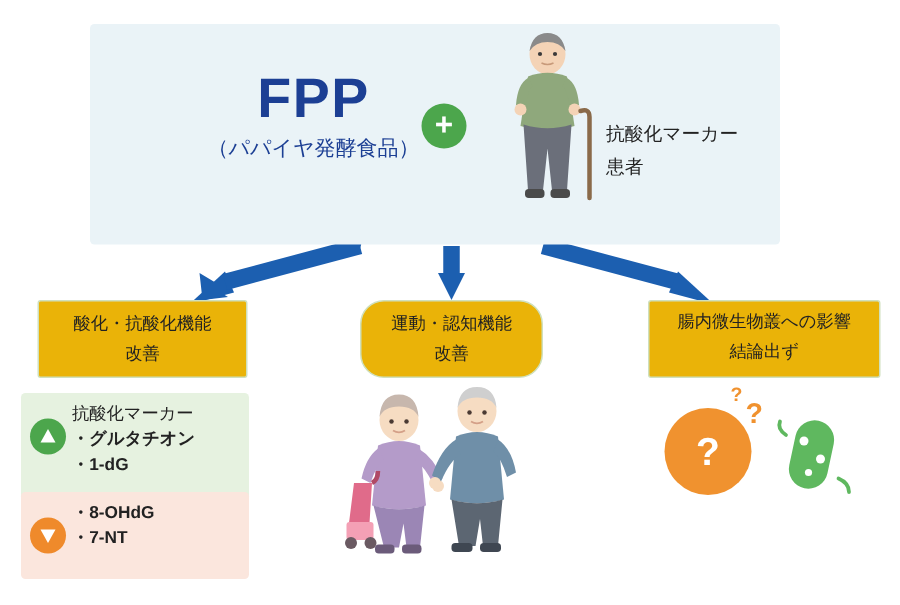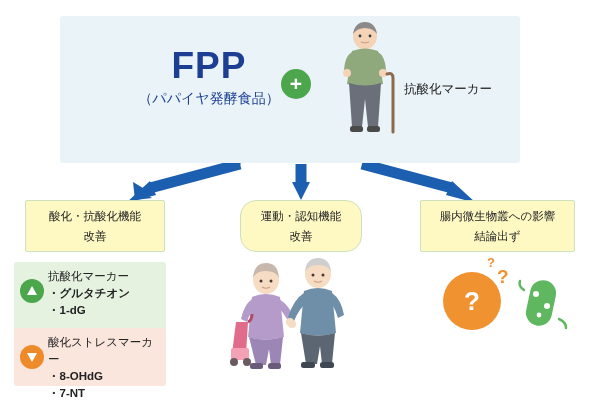--- a/index.html
+++ b/index.html
@@ -68,36 +68,36 @@
     color: #222222;
     font-size: 12.5px;
     line-height: 22px;
   }
 
   
   .arrow-svg { left: 0; top: 0; }
 
   
   .outcome-box {
-    background: #fef9c3;
+    background: #eab308;
     border: 1px solid #cfe0bd;
     border-radius: 2px;
     color: #222222;
     font-size: 11.5px;
     line-height: 20px;
     text-align: center;
     display: flex;
     flex-direction: column;
     align-items: center;
     justify-content: center;
     box-sizing: border-box;
   }
   .box-a { left: 25px;  top: 200px; width: 140px; height: 52px; }
   .box-b { left: 240px; top: 200px; width: 122px; height: 52px; border-radius: 16px; }
-  .box-c { left: 420px; top: 200px; width: 155px; height: 52px; }
+  .box-c { left: 432px; top: 200px; width: 155px; height: 52px; font-family: Liberation Mono, monospace; }
 
   
   .marker-card {
     left: 14px;
     width: 152px;
     border-radius: 3px;
     box-sizing: border-box;
     padding: 6px 6px 6px 34px;
     font-size: 11.5px;
     line-height: 17px;
@@ -197,20 +197,21 @@
     <path d="M19,61 q16,5 32,0 l-3,44 l-10,0 l-3,-28 l-3,28 l-10,0 Z" fill="#6b6f7a"></path>
 
     <rect x="20" y="104" width="13" height="6" rx="2.5" fill="#4a4a4a"></rect>
     <rect x="37" y="104" width="13" height="6" rx="2.5" fill="#4a4a4a"></rect>
 
     <path d="M57,52 q6,-2 6,4 l0,54" stroke="#8a6a4a" stroke-width="3" fill="none" stroke-linecap="round"></path>
   </svg>
 
   <div class="abs pd-label">
     <div>抗酸化マーカー</div>
+    <div>患者</div>
   </div>
 
   <div class="abs outcome-box box-a">
     <div>酸化・抗酸化機能</div>
     <div>改善</div>
   </div>
 
   <div class="abs outcome-box box-b">
     <div>運動・認知機能</div>
     <div>改善</div>
@@ -231,21 +232,20 @@
     <div class="marker-item">・グルタチオン</div>
     <div class="marker-item">・1-dG</div>
   </div>
 
   <div class="abs marker-card marker-down">
     <div class="marker-badge badge-down">
       <svg width="12" height="12" viewBox="0 0 12 12">
           <polygon points="6,11 1,2 11,2" fill="#ffffff"></polygon>
         </svg>
     </div>
-    <div class="marker-title">酸化ストレスマーカー</div>
     <div class="marker-item">・8-OHdG</div>
     <div class="marker-item">・7-NT</div>
   </div>
 
   <svg class="abs people" width="140" height="126" viewBox="0 0 140 126">
 
     <g>
       <ellipse cx="44" cy="28" rx="13" ry="14" fill="#f6dcc2"></ellipse>
       <path d="M31,26 q1,-15 13,-15 q12,0 13,15 q-3,-7 -13,-7 q-10,0 -13,7 Z" fill="#c7b7ad"></path>
       <circle cx="39" cy="29" r="1.5" fill="#4a3a33"></circle>

